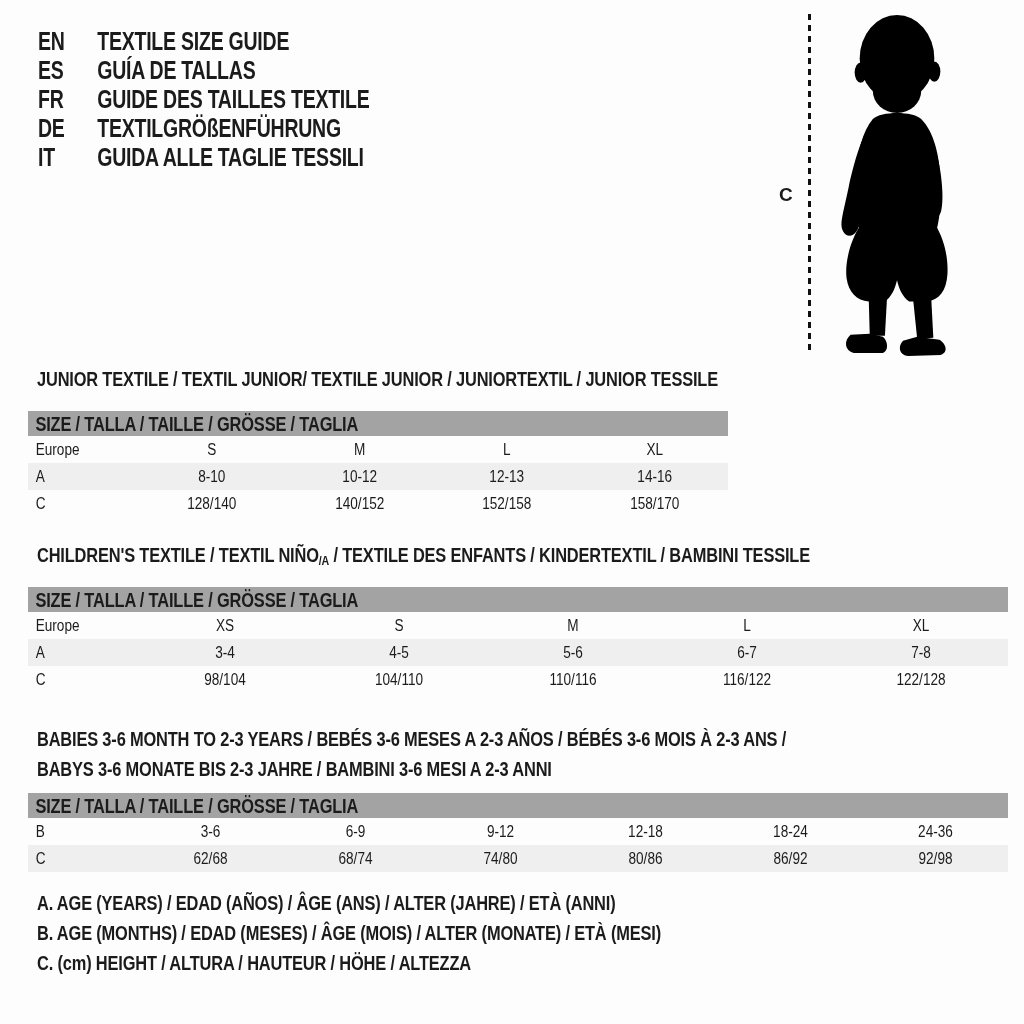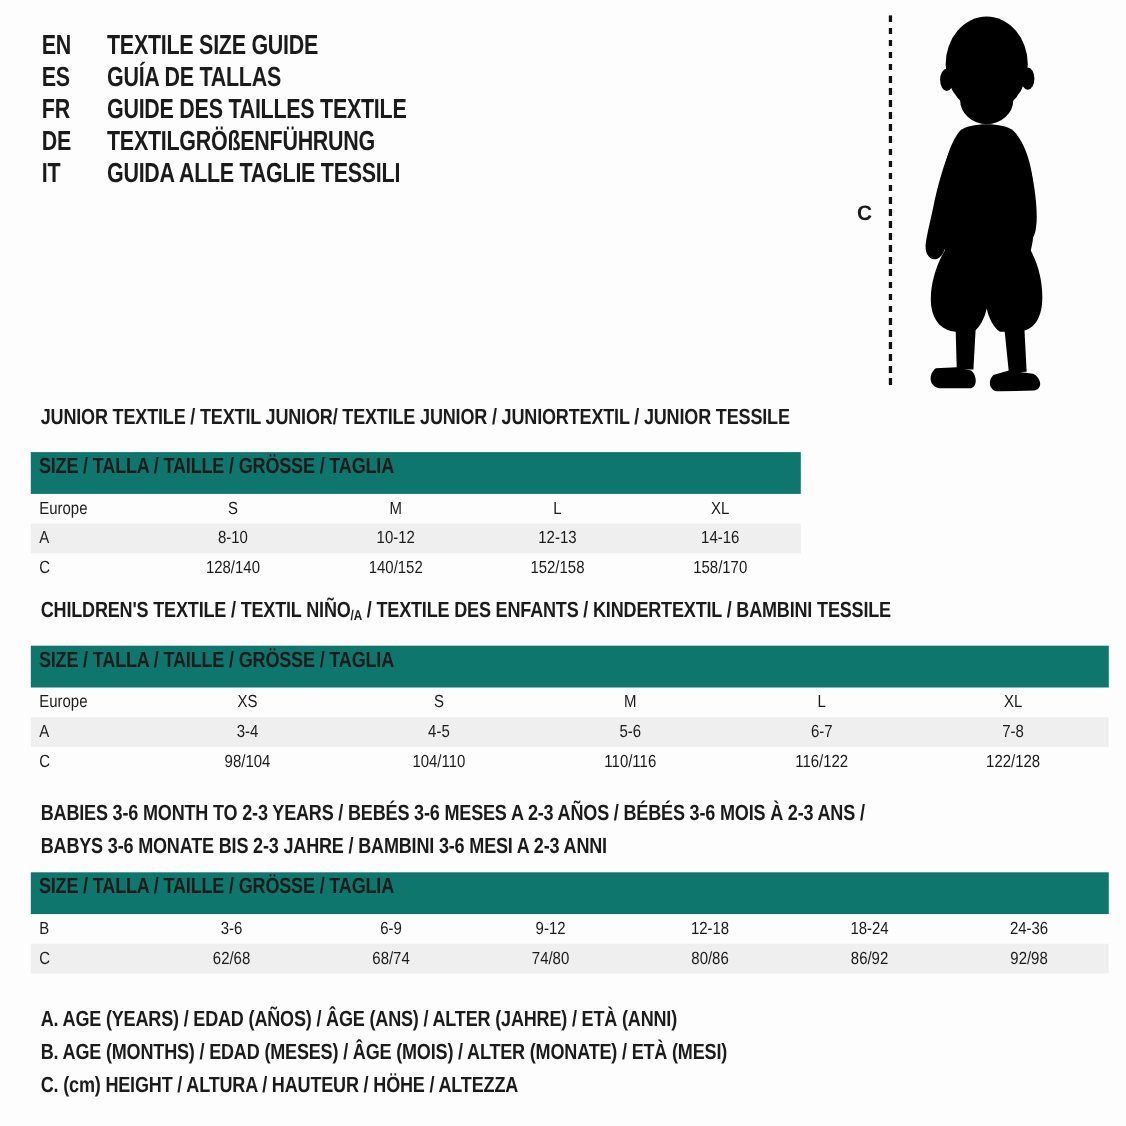--- a/index.html
+++ b/index.html
@@ -19,32 +19,32 @@
     background:repeating-linear-gradient(to bottom,#101010 0 6px,transparent 6px 11px);}
   .c-label{position:absolute;left:779px;top:184px;font-weight:bold;font-size:19px;}
   .toddler{position:absolute;left:820px;top:8px;}
   
   .sec-title{position:absolute;left:37px;font-weight:bold;font-size:20px;white-space:nowrap;
     transform:scaleX(0.82);transform-origin:left top;letter-spacing:-0.2px;}
   .sec-title .subsz{font-size:13px;position:relative;top:3px;}
   .two-line div{height:30px;line-height:30px;}
   
   .tbl{position:absolute;left:28px;}
-  .tbl-bar{height:38px;line-height:27px;background:#0f766e;overflow:hidden;}
+  .tbl-bar{height:25px;line-height:27px;background:#a3a3a3;overflow:hidden;}
   .tbl-bar span{display:inline-block;font-weight:bold;font-size:20px;padding-left:9px;
     transform:scaleX(0.82);transform-origin:left center;white-space:nowrap;letter-spacing:-0.2px;}
   .trow{display:grid;height:27px;line-height:27px;font-size:16px;}
   .g4{grid-template-columns:110px repeat(4,1fr);}
   .g5{grid-template-columns:110px repeat(5,1fr);}
   .g6{grid-template-columns:110px repeat(6,1fr);}
   .lab{padding-left:9px;transform:scaleX(0.85);transform-origin:left center;white-space:nowrap;}
   .val{text-align:center;transform:scaleX(0.85);transform-origin:center center;white-space:nowrap;}
   .shade{background:#efefef;}
   
-  .footnotes{position:absolute;left:37px;top:912px;}
+  .footnotes{position:absolute;left:37px;top:888px;}
   .fnote{height:30px;line-height:30px;font-weight:bold;font-size:20px;white-space:nowrap;
     transform:scaleX(0.82);transform-origin:left center;letter-spacing:-0.2px;}
 </style>
 </head>
 <body>
 
 <div class="lang-block">
   <div class="lang-row">
     <span class="lang-code">EN</span>
     <span class="lang-label">TEXTILE SIZE GUIDE</span>

